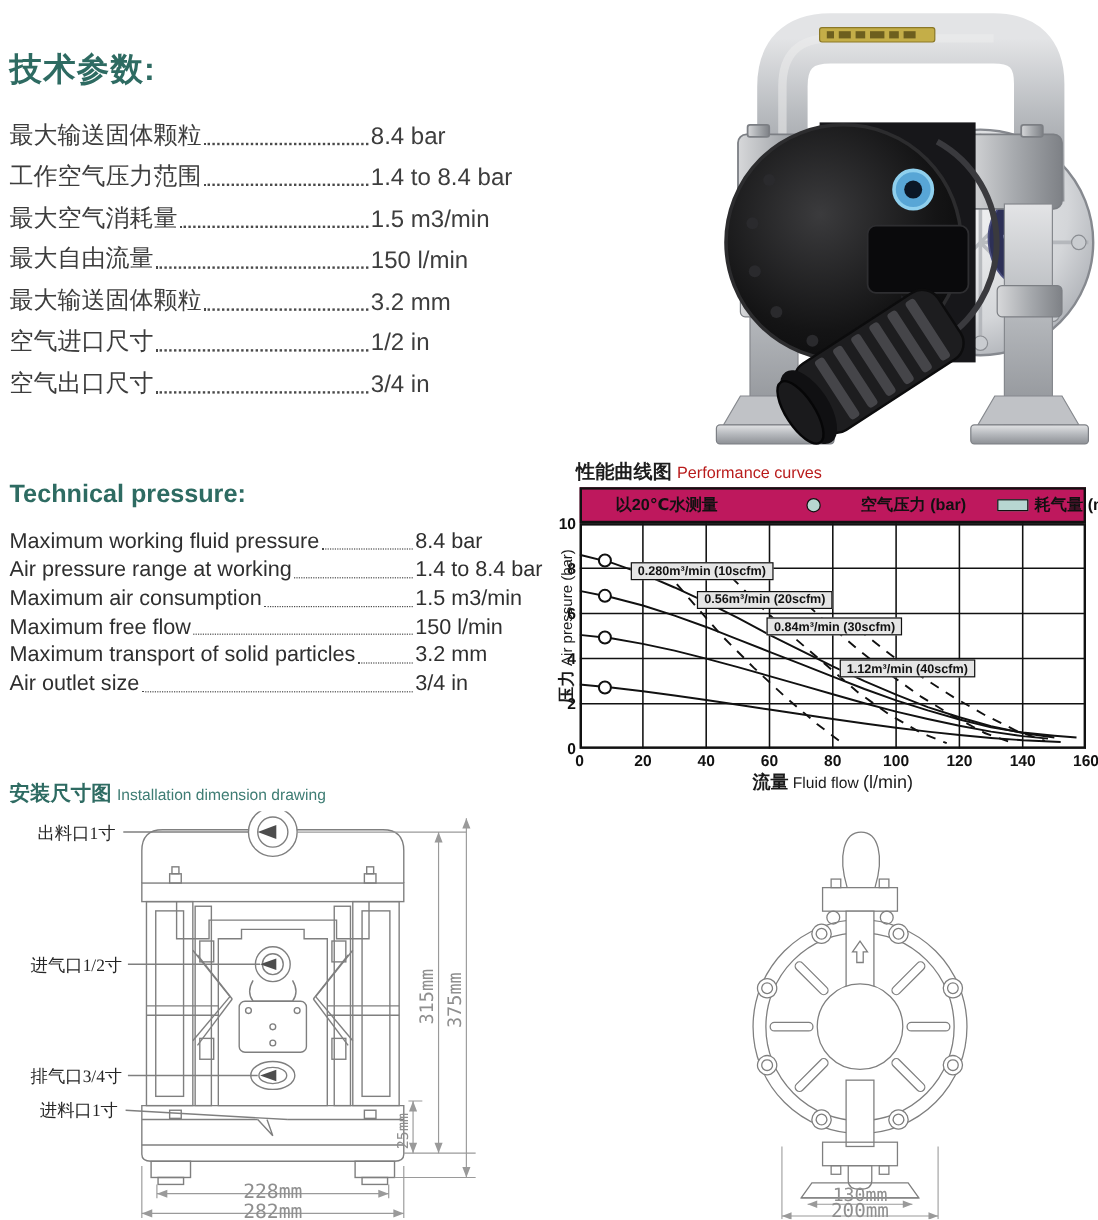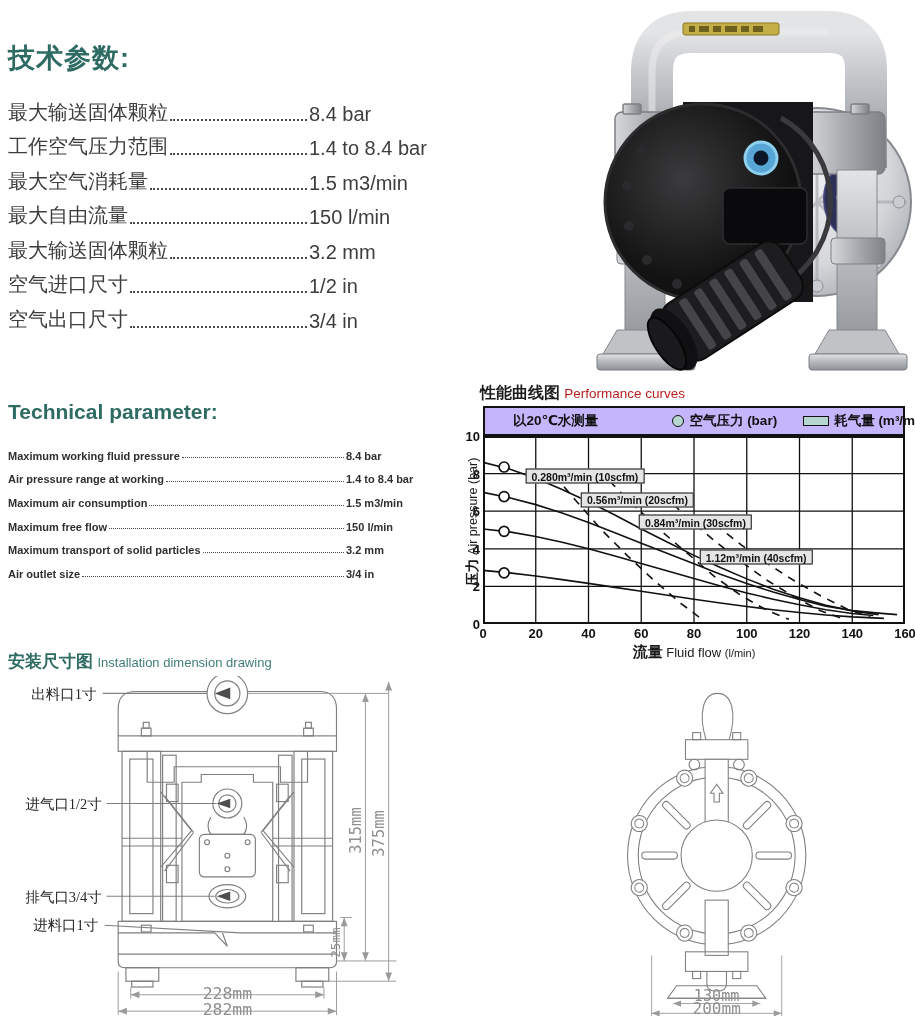--- a/index.html
+++ b/index.html
@@ -7,52 +7,52 @@
               font-family:"Liberation Sans","DejaVu Sans",sans-serif; }
   .abs { position:absolute; }
   #page { position:relative; width:915px; height:959px; background:#fff; }
 
   
   .sec-title-cn { font-size:27px; font-weight:bold; color:#2e6b62; letter-spacing:1px; }
   .sec-title-en { font-size:21px; font-weight:bold; color:#2e6b62; }
   .spec-list { display:flex; flex-direction:column; }
   .spec-row { display:flex; align-items:flex-end; }
   .cn .spec-row { height:34.5px; font-size:20px; color:#3d3d3d; }
-  .en .spec-row { height:23.7px; font-size:11px; color:#2f2f2f;font-weight:bold; }
+  .en .spec-row { height:23.7px; font-size:18px; color:#2f2f2f; }
   .spec-label { white-space:nowrap; }
   .leader { flex:1; border-bottom:2px dotted #4a4a4a; margin:0 2px 5px 2px; min-width:12px; }
   .en .leader { border-bottom-width:1.6px; margin-bottom:3.5px; }
   .spec-value { white-space:nowrap; }
   .cn .spec-value { width:146px; }
   .en .spec-value { width:90px; }
 
   
   #perf-title { font-size:15px; color:#222; }
   #perf-title .cn { font-weight:bold; font-size:16px; color:#1d1d1d; }
   #perf-title .en { font-size:13.5px; color:#b91c1c; }
-  #legend-bar { left:43px; top:23px; width:422px; height:30px; background:#c4b5fd;
+  #legend-bar { left:43px; top:23px; width:422px; height:30px; background:#be185d;
     border:2px solid #111; display:flex; align-items:center; font-size:13.5px;
     font-weight:bold; color:#111; }
   #legend-bar .lg-item { display:flex; align-items:center; white-space:nowrap; }
   .lg-circle { width:12px; height:12px; border:1.8px solid #111; border-radius:50%;
     background:#b7d6d1; margin-right:5px; }
   .lg-rect { width:26px; height:10px; border:1.8px solid #111; background:#b7d6d1; margin-right:5px; }
   #plot-wrap { left:43px; top:53px; width:422px; height:188px; }
   #curve-svg { position:absolute; left:0; top:0; }
   #annotations { position:absolute; left:0; top:0; width:100%; height:100%; pointer-events:none; }
   .anno-box { position:absolute; transform:translate(-2%,-50%); background:#e5e5e5;
     border:1.6px solid #111; font-size:10.5px; font-weight:bold; color:#111;
     padding:0.5px 5px; white-space:nowrap; }
   #x-ticks { left:43px; top:243px; width:422px; height:16px; }
   #x-ticks div { position:absolute; transform:translateX(-50%); font-size:13px; font-weight:bold; color:#111; }
   #y-ticks { left:14px; top:53px; width:26px; height:188px; }
   #y-ticks div { position:absolute; right:0; transform:translateY(-50%); font-size:13px; font-weight:bold; color:#111; }
   #x-axis-title { left:43px; top:260px; width:422px; text-align:center; font-size:13px; color:#1a1a1a; }
   #x-axis-title .cn { font-weight:bold; font-size:15px; }
-  #x-axis-title .unit { font-size:11px; }
+  #x-axis-title .unit { font-size:15px; }
   #y-axis-title { left:-62px; top:130px; width:190px; text-align:center; font-size:12.5px; color:#1a1a1a;
     transform:rotate(-90deg); white-space:nowrap; }
   #y-axis-title .cn { font-weight:bold; font-size:14px; }
 
   
   #install-title .cn { font-size:17px; font-weight:bold; color:#2e6b62; }
   #install-title .en { font-size:13px; color:#3f7d74; }
   .cad-label { font-family:"Liberation Serif","DejaVu Serif",serif; font-size:15px; fill:#262626; }
   .cad-dim { font-family:"DejaVu Sans Mono",monospace; fill:#8f8f8f; }
   .ln { stroke:#7f7f7f; stroke-width:1.2; fill:none; }
@@ -100,21 +100,21 @@
         </div>
       <div class="spec-row">
           <span class="spec-label">空气出口尺寸</span>
           <span class="leader"></span>
           <span class="spec-value">3/4 in</span>
         </div>
     </div>
   </div>
 
   <div class="abs" style="left:8px; top:400px; width:428px;">
-    <div class="sec-title-en">Technical parameter:</div>
+    <div class="sec-title-en">Technical pressure:</div>
     <div class="spec-list en" style="margin-top:14px;">
       <div class="spec-row">
           <span class="spec-label">Maximum working fluid pressure</span>
           <span class="leader"></span>
           <span class="spec-value">8.4 bar</span>
         </div>
       <div class="spec-row">
           <span class="spec-label">Air pressure range at working</span>
           <span class="leader"></span>
           <span class="spec-value">1.4 to 8.4 bar</span>
@@ -265,21 +265,21 @@
 
   <div class="abs" style="left:440px; top:383px; width:475px; height:300px;">
     <div id="perf-title" class="abs" style="left:40px; top:0;">
       <span class="cn">性能曲线图</span>
       <span class="en">Performance curves</span>
     </div>
     <div id="legend-bar" class="abs">
       <span class="lg-item" style="margin-left:28px;">
           <span>以20℃水测量</span>
         </span>
-      <span class="lg-item" style="margin-left:74px;">
+      <span class="lg-item" style="margin-left:74px;gap:28px;">
           <span class="lg-circle"></span>
           <span>空气压力 (bar)</span>
         </span>
       <span class="lg-item" style="margin-left:26px;">
           <span class="lg-rect"></span>
           <span>耗气量 (m³/min)</span>
         </span>
     </div>
     <div id="plot-wrap" class="abs">
       <svg id="curve-svg" width="422" height="188" viewBox="0 0 422 188">

